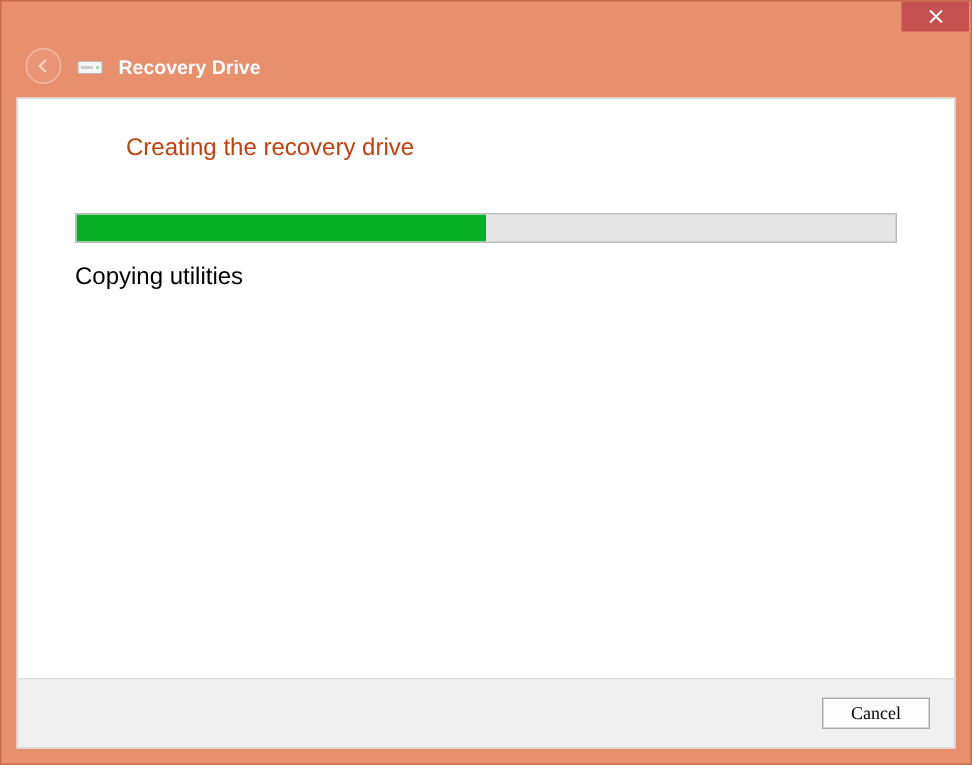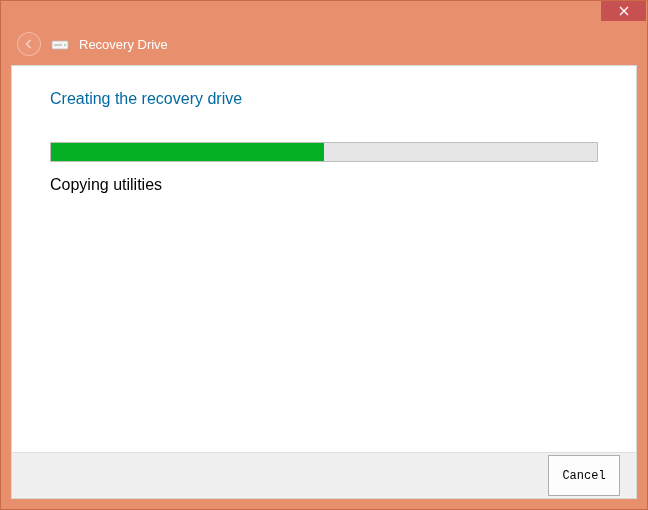--- a/index.html
+++ b/index.html
@@ -66,42 +66,43 @@
     .drive-icon {
       width: 18px;
       height: 14px;
       display: flex;
       align-items: center;
       justify-content: center;
     }
     .window-title {
       color: #fff;
       font-size: 13px;
-      font-weight: 400;
+      font-weight: 700;
     }
     .content-area {
       position: absolute;
       left: 10px;
       right: 10px;
       top: 64px;
       bottom: 10px;
       background: #fff;
       border: 1px solid #d9d9d9;
       display: flex;
       flex-direction: column;
     }
     .content-body {
       flex: 1;
       padding: 24px 38px;
     }
     .heading {
-      color: #0369a1;
+      color: #c2410c;
       font-size: 16px;
       font-weight: 400;
       margin-bottom: 34px;
+      margin-left: 34px;
     }
     .progress-bar {
       width: 100%;
       height: 20px;
       background: #e6e6e6;
       border: 1px solid #bdbdbd;
       position: relative;
       overflow: hidden;
     }
     .progress-fill {
@@ -117,25 +118,25 @@
       height: 46px;
       border-top: 1px solid #dfdfdf;
       background: #f0f0f0;
       display: flex;
       align-items: center;
       justify-content: flex-end;
       padding-right: 16px;
     }
     .cancel-btn {
       min-width: 72px;
-      height: 41px;
+      height: 21px;
       background: #fdfdfd;
       border: 1px solid #acacac;
       font-size: 12px;
-      font-family: Liberation Mono, monospace;
+      font-family: Liberation Serif, serif;
       cursor: pointer;
       padding: 0 12px;
     }
   </style>
 </head>
 <body>
 
 <div class="window-frame">
   <div class="titlebar">
     <div class="close-btn" title="Close">

